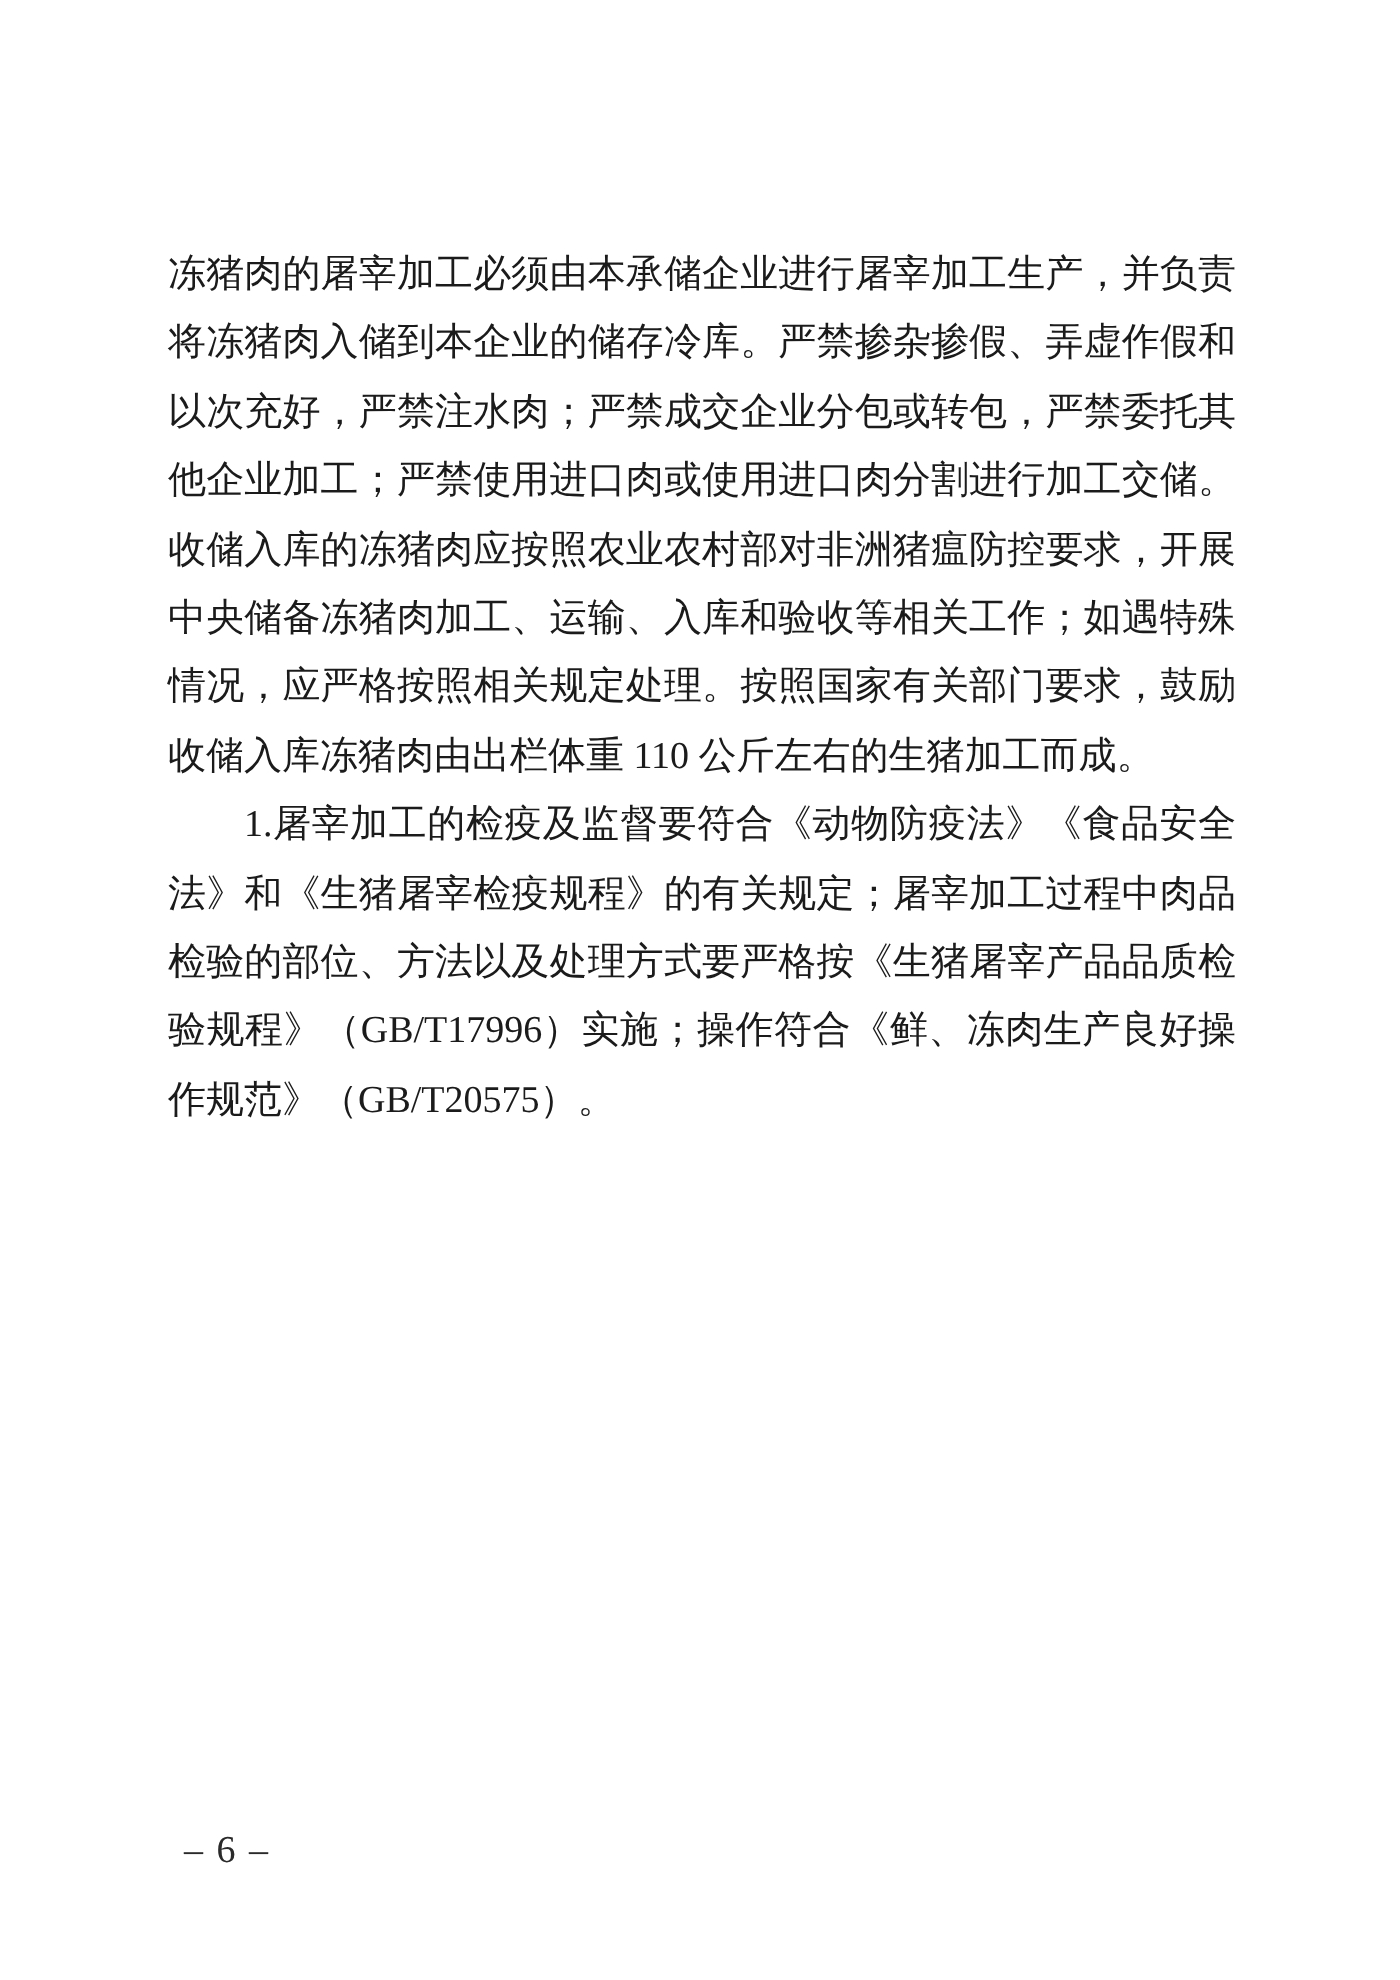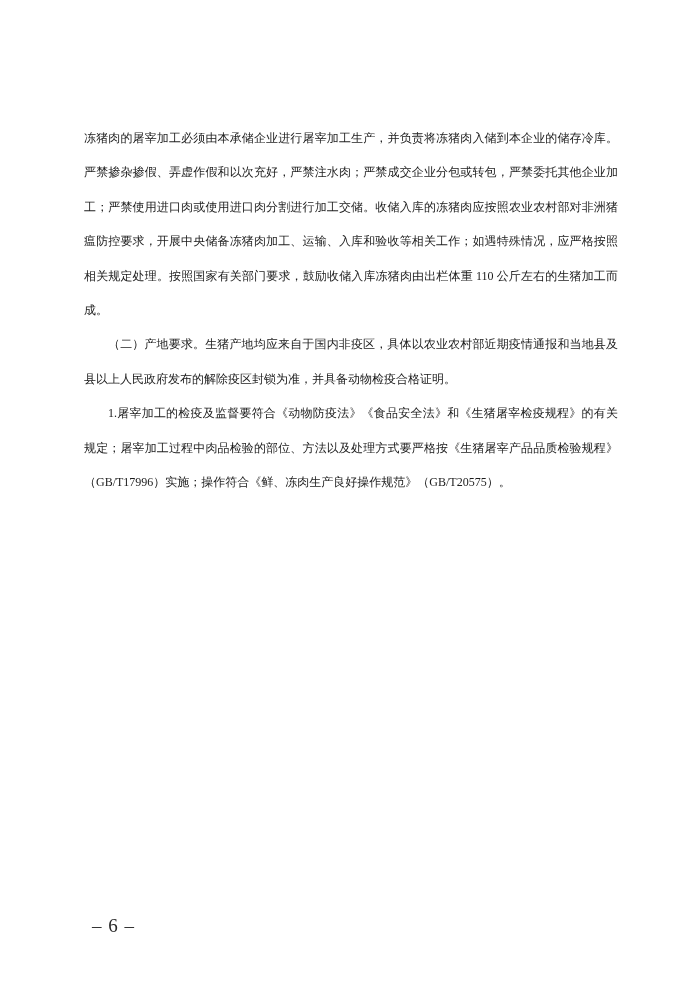--- a/index.html
+++ b/index.html
@@ -18,21 +18,21 @@
   }
   .body-text {
     position: absolute;
     left: 84px;
     top: 121px;
     width: 534px;
   }
   .para {
     margin: 0;
     padding: 0;
-    font-size: 12px;
+    font-size: 19px;
     line-height: 34.4px;
     text-align: justify;
     text-justify: inter-ideograph;
     word-break: normal;
     color: #1b1b1b;
   }
   .para.indent {
     text-indent: 2em;
   }
   .page-footer {
@@ -45,17 +45,16 @@
     color: #2a2a2a;
     font-family: "Liberation Serif", "DejaVu Serif", serif;
   }
 </style>
 </head>
 <body>
 
 <div class="page">
   <div class="body-text">
     <p class="para">冻猪肉的屠宰加工必须由本承储企业进行屠宰加工生产，并负责将冻猪肉入储到本企业的储存冷库。严禁掺杂掺假、弄虚作假和以次充好，严禁注水肉；严禁成交企业分包或转包，严禁委托其他企业加工；严禁使用进口肉或使用进口肉分割进行加工交储。收储入库的冻猪肉应按照农业农村部对非洲猪瘟防控要求，开展中央储备冻猪肉加工、运输、入库和验收等相关工作；如遇特殊情况，应严格按照相关规定处理。按照国家有关部门要求，鼓励收储入库冻猪肉由出栏体重 110 公斤左右的生猪加工而成。</p>
-    <p class="para indent">（二）产地要求。生猪产地均应来自于国内非疫区，具体以农业农村部近期疫情通报和当地县及县以上人民政府发布的解除疫区封锁为准，并具备动物检疫合格证明。</p>
     <p class="para indent">1.屠宰加工的检疫及监督要符合《动物防疫法》《食品安全法》和《生猪屠宰检疫规程》的有关规定；屠宰加工过程中肉品检验的部位、方法以及处理方式要严格按《生猪屠宰产品品质检验规程》（GB/T17996）实施；操作符合《鲜、冻肉生产良好操作规范》（GB/T20575）。</p>
   </div>
   <div class="page-footer">– 6 –</div>
 </div>
 
 </body></html>

